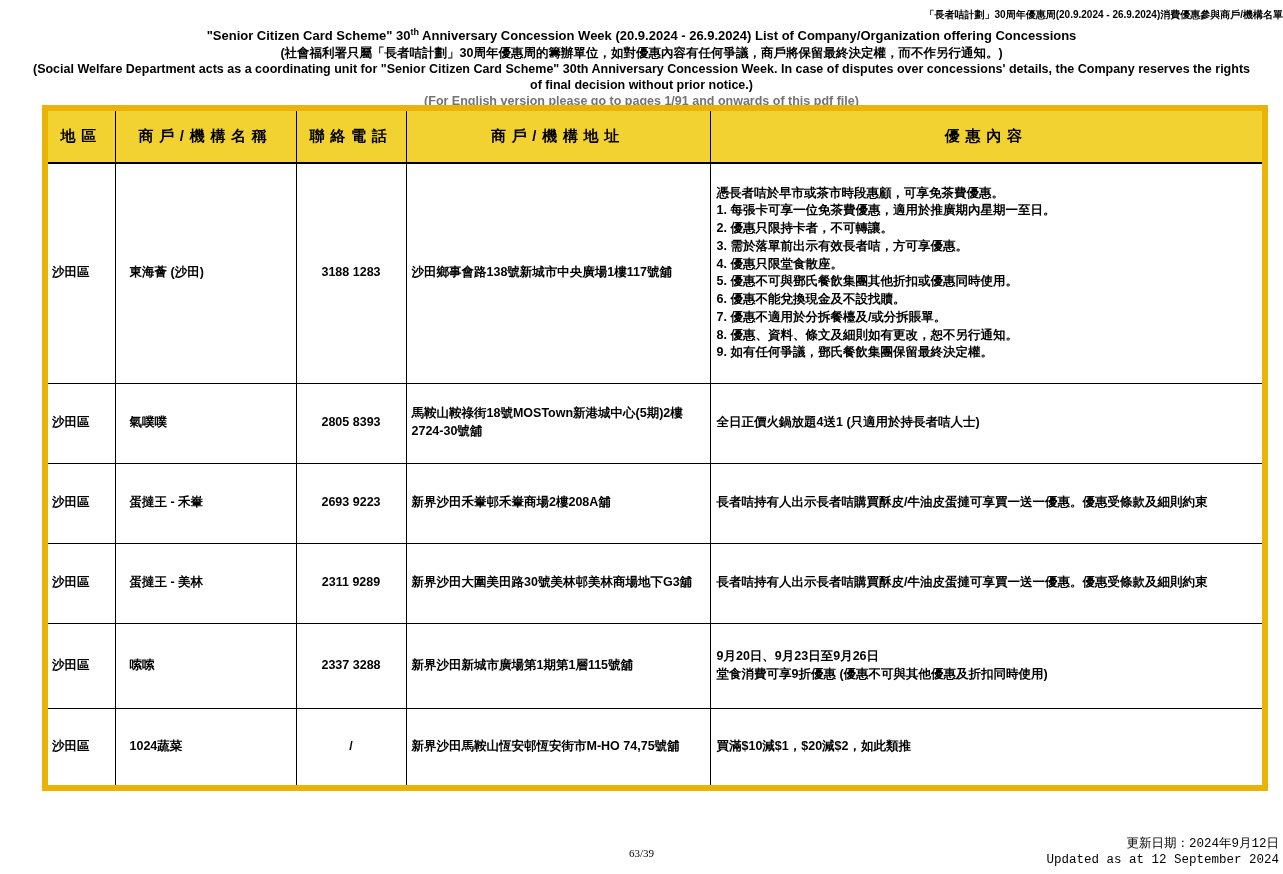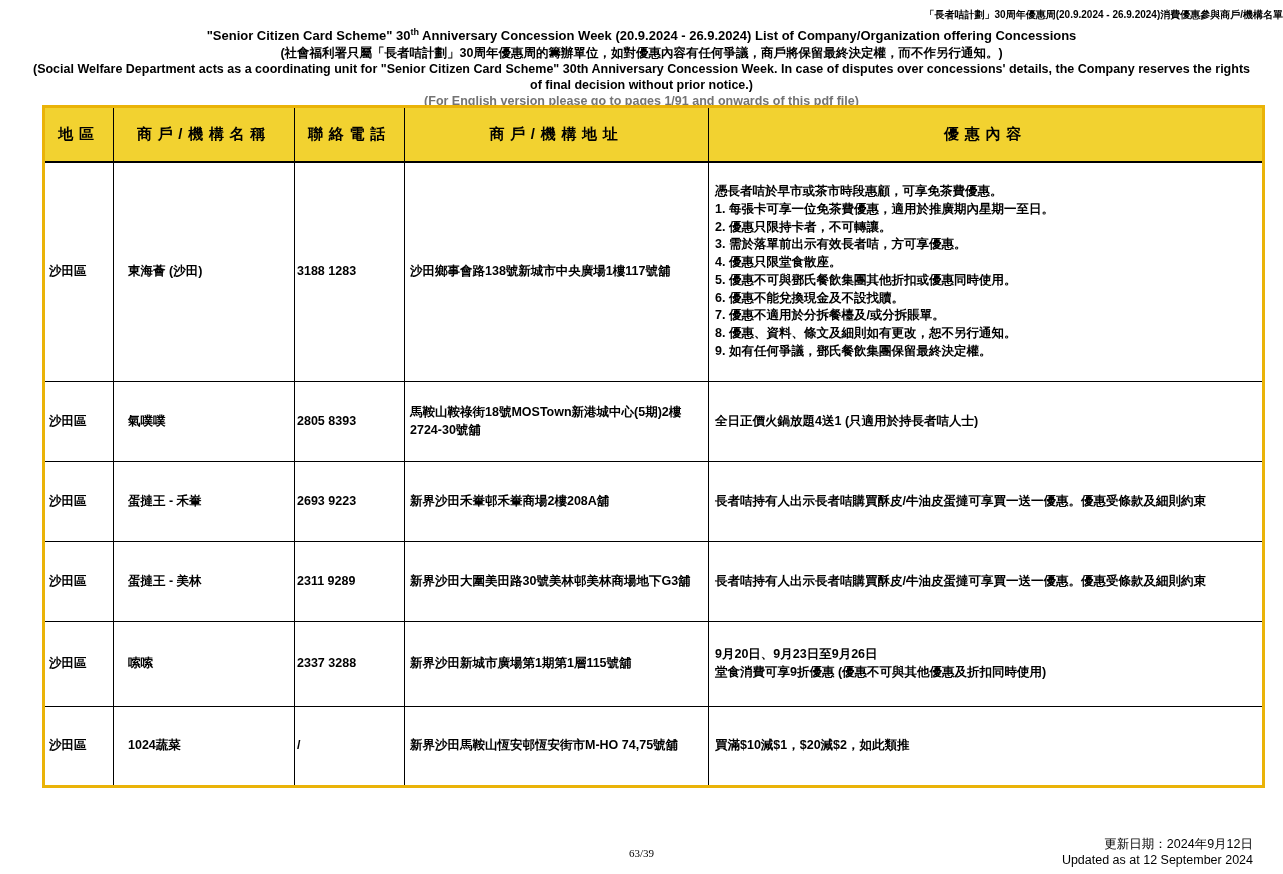--- a/index.html
+++ b/index.html
@@ -31,59 +31,59 @@
     width: 1220px;
     border-collapse: collapse;
     table-layout: fixed;
     font-weight: 700;
   }
   table.concessions td, table.concessions th {
     border: 1px solid #000;
     vertical-align: middle;
     overflow: hidden;
   }
-  table.concessions { border: 3px solid #eab308; }
+  table.concessions { border: 6px solid #eab308; }
   tr.header-row th {
     background: #f2d230;
     font-size: 15px;
     letter-spacing: 0.38em;
     text-align: center;
     border-bottom: 2px solid #000;
     height: 55px;
   }
   tr.header-row th:first-child { border-left: 2px solid #000; }
   tr.header-row th:last-child  { border-right: 2px solid #000; }
   td { font-size: 12.5px; line-height: 1.42; }
   td.c-district { padding: 9px 4px; }
   td.c-name     { padding: 2px 14px; }
-  td.c-phone    { text-align: left; padding: 4px 2px; margin-top: 14px; }
+  td.c-phone    { text-align: center; padding: 4px 2px; margin-top: 14px; }
   td.c-address  { padding: 12px 5px; }
   td.c-deal     { padding: 4px 6px; white-space: pre-line; }
   tr.r0 { height: 220px; }
   tr.r1 { height: 80px; }
   tr.r2 { height: 80px; }
   tr.r3 { height: 80px; }
   tr.r4 { height: 85px; }
   tr.r5 { height: 80px; }
 
   
   .page-number {
     position: absolute;
     left: 0; right: 0;
     top: 847px;
     text-align: center;
     font-family: "Liberation Serif", serif;
     font-size: 11px;
   }
   .updated-block {
     position: absolute;
-    right: 30px;
+    right: 4px;
     top: 836px;
     text-align: right;
-    font-family: Liberation Sans, sans-serif;
+    font-family: Liberation Mono, monospace;
     font-size: 12.5px;
     line-height: 16px;
     margin-left: 24px;
   }
 </style>
 </head>
 <body>
 
 <div class="titles">
   <div class="title-zh">「長者咭計劃」30周年優惠周(20.9.2024 - 26.9.2024)消費優惠參與商戶/機構名單</div>

